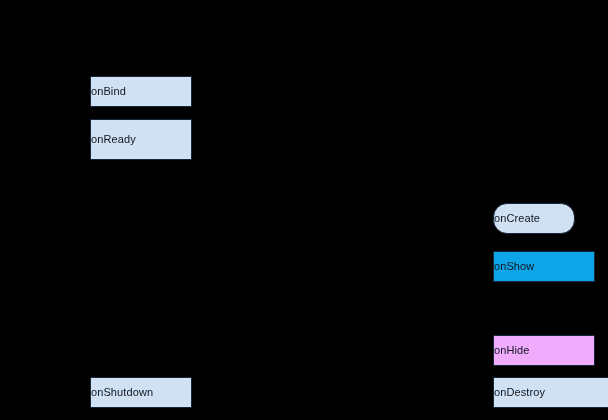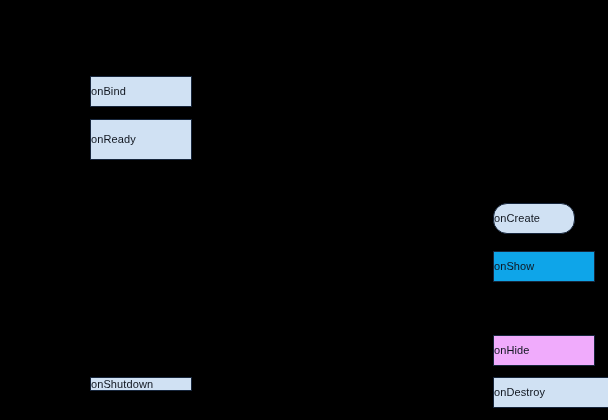--- a/index.html
+++ b/index.html
@@ -54,21 +54,21 @@
   </div>
 
   <div class="node" style="left: 493px; top: 251px; width: 102px; height: 31px; background: #0ea5e9; border-color: rgb(23, 38, 60); color: rgb(16, 22, 31);">
     <span class="node-label">onShow</span>
   </div>
 
   <div class="node" style="left: 493px; top: 299px; width: 102px; height: 31px; background: #f0abfc; border-color: rgb(23, 38, 60); color: rgb(16, 22, 31); margin-top: 36px;">
     <span class="node-label">onHide</span>
   </div>
 
-  <div class="node" style="left: 90px; top: 377px; width: 102px; height: 14px; background: rgb(208, 225, 243); border-color: rgb(23, 38, 60); color: rgb(16, 22, 31);">
+  <div class="node" style="left: 90px; top: 377px; width: 102px; height: 31px; background: rgb(208, 225, 243); border-color: rgb(23, 38, 60); color: rgb(16, 22, 31);">
     <span class="node-label">onShutdown</span>
   </div>
 
   <div class="node" style="left: 493px; top: 377px; width: 124px; height: 31px; background: rgb(208, 225, 243); border-color: rgb(23, 38, 60); color: rgb(16, 22, 31);">
     <span class="node-label">onDestroy</span>
   </div>
 
 </div>
 
 </body></html>

